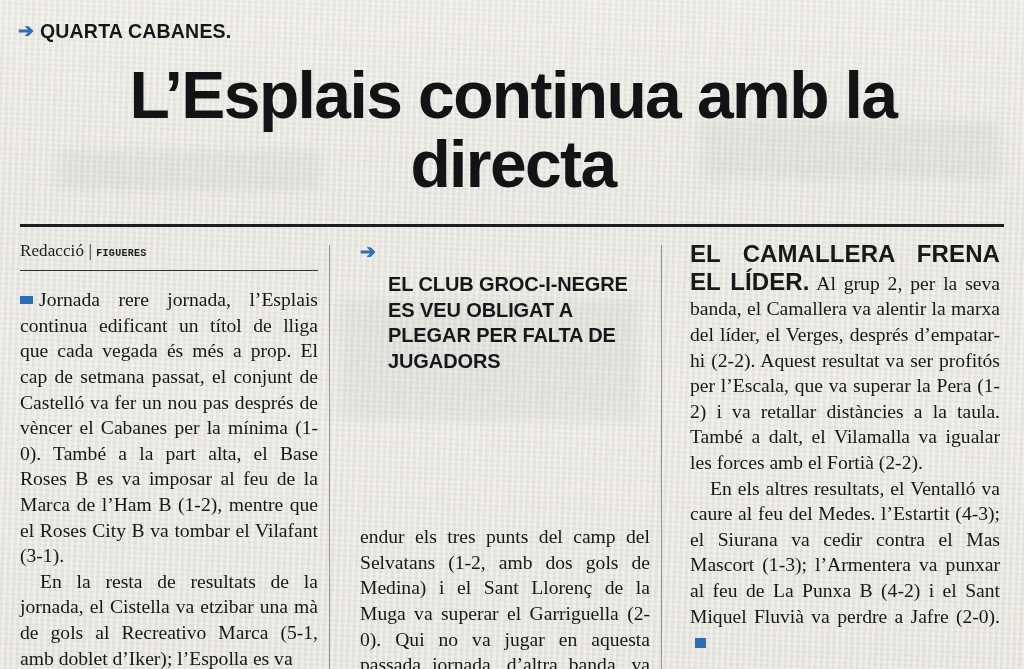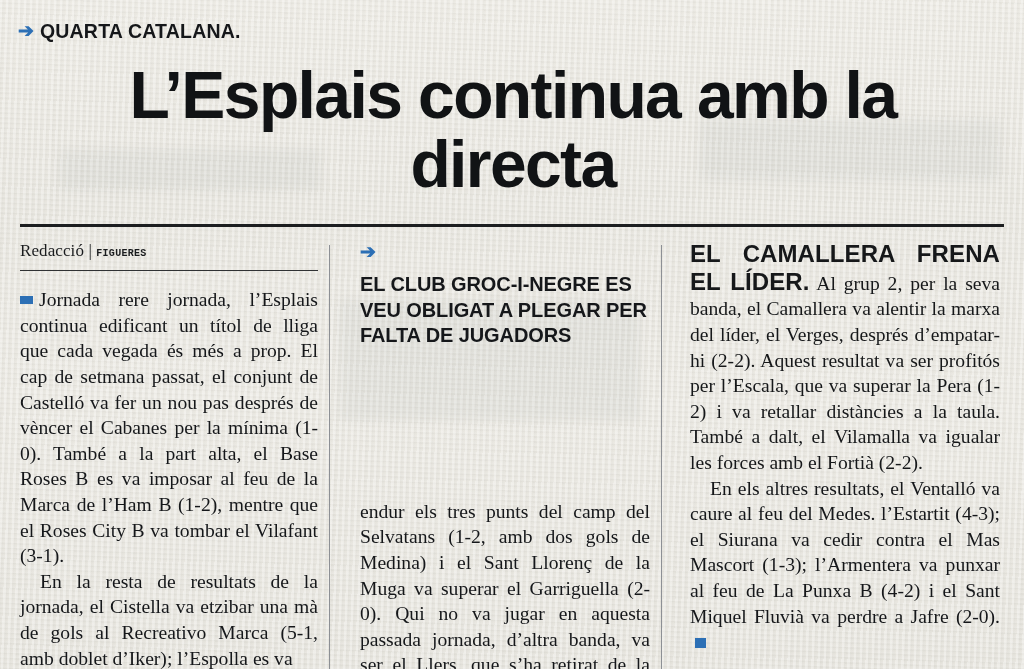--- a/index.html
+++ b/index.html
@@ -174,20 +174,21 @@
     color: #15171a;
   }
   .subhead-deck {
     font-family: "Liberation Sans", sans-serif;
     font-weight: bold;
     font-size: 20px;
     line-height: 25.5px;
     letter-spacing: -0.1px;
     margin-top: 10px;
     color: #15171a;
+    margin-left: 28px;
   }
   .col2-gap { height: 150px; }
 
   
   .c3-lead {
     font-family: "Liberation Sans", sans-serif;
     font-weight: bold;
     font-size: 24px;
     letter-spacing: 0.1px;
   }
@@ -204,21 +205,21 @@
 
 <div class="paper"></div>
 <div class="smudge" style="left:60px; top:150px; width:260px; height:40px;"></div>
 <div class="smudge" style="left:340px; top:300px; width:300px; height:120px;"></div>
 <div class="smudge" style="left:700px; top:120px; width:300px; height:60px;"></div>
 
 <div class="sheet">
 
   <div class="kicker-row">
     <span class="arrow">➔</span>
-    <span class="kicker-strong">QUARTA CATALANA.</span>
+    <span class="kicker-strong">QUARTA CABANES.</span>
   </div>
 
   <h1 class="headline">L’Esplais continua amb la directa</h1>
 
   <div class="rule-thick"></div>
 
   <div class="cols">
 
     <div class="col col-1">
       <div class="vrule r1"></div>

